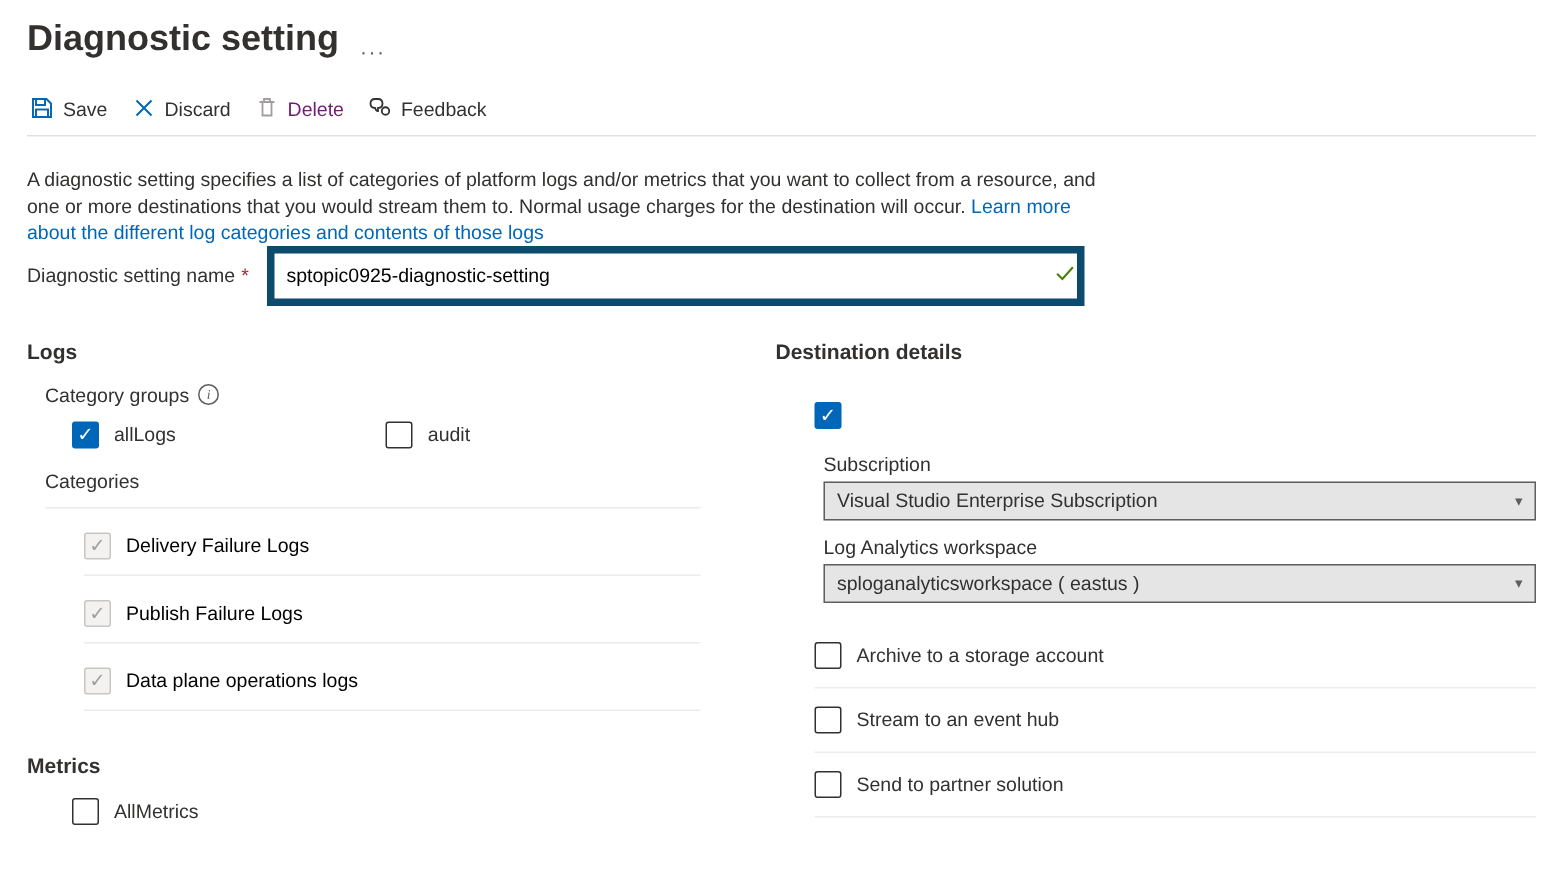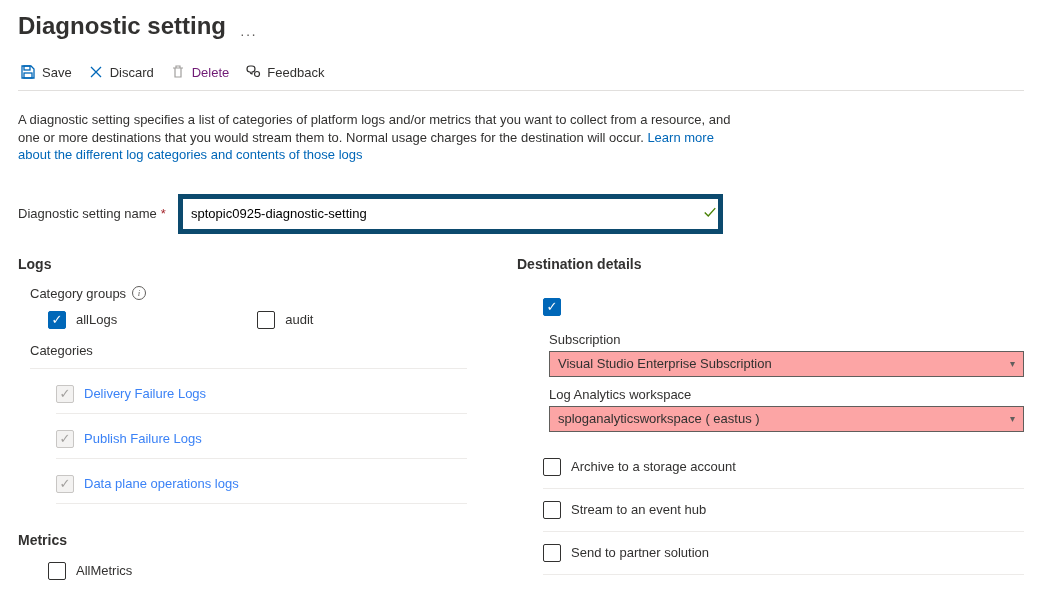--- a/index.html
+++ b/index.html
@@ -21,21 +21,21 @@
     gap: 16px;
     padding: 6px 2px 10px 2px;
     border-bottom: 1px solid #e1dfdd;
     margin-bottom: 20px;
     align-items: center;
   }
   .tb-btn { display: flex; align-items: center; gap: 6px; cursor: pointer; }
   .tb-btn.disabled { color: #701a75; cursor: default; }
   .tb-icon { width: 16px; height: 16px; display: inline-flex; align-items: center; justify-content: center; }
 
-  .intro { color: #323130; margin-bottom: 30px; line-height: 1.35; max-width: 720px;}
+  .intro { color: #323130; margin-bottom: 0; line-height: 1.35; max-width: 720px;}
   .intro a { color: #0067b8; text-decoration: none; }
 
   .name-row { display: flex; align-items: center; gap: 10px; margin-bottom: 18px; }
   .name-label { display: flex; align-items: center; gap: 4px; min-width: 150px;}
   .req { color: #a4262c; }
   .name-input-wrap {
     position: relative; width: 545px;
   }
   .name-input {
     width: 100%;
@@ -59,31 +59,31 @@
   .cb-row.cat { margin-left: 38px; padding: 10px 0; border-bottom: 1px solid #edebe9; }
   .cb-pair { display:flex; gap:140px; margin-left:30px; margin-bottom:14px;}
   .cb {
     width: 18px; height: 18px; border: 1px solid #323130; border-radius: 2px;
     display:inline-flex; align-items:center; justify-content:center; background:#fff; cursor:pointer;
     flex-shrink:0;
   }
   .cb.checked { background:#0067b8; border-color:#0067b8; color:#fff; }
   .cb.disabled { border-color:#c8c6c4; background:#f3f2f1; color:#a19f9d; cursor:default;}
   .tick { font-size: 13px; line-height:1;}
-  .cb-label.disabled { color:#3b82f6; }
+  .cb-label.disabled { color:#000000; }
 
   .cat-header { font-size:13px; margin:12px 0 4px 0; border-bottom:1px solid #edebe9; padding-bottom:10px;}
   .cat-list { margin-bottom:28px; }
 
   .dest-row { display:flex; align-items:center; gap:10px; padding:12px 0; border-bottom:1px solid #edebe9; margin-left:26px;}
   .dest-row.first { border-bottom:none; padding-bottom:6px;}
   .dest-block { margin-left:32px; margin-bottom:14px;}
   .dest-block .field-label { font-size:13px; margin-bottom:4px; margin-top:10px;}
   .select {
-    width: 475px; height:26px; border:1px solid #605e5c; background:#fca5a5;
+    width: 475px; height:26px; border:1px solid #605e5c; background:#e5e5e5;
     display:flex; align-items:center; justify-content:space-between; padding:0 8px;
     cursor:pointer; font-size:13px;
   }
   .chev { font-size:10px; color:#605e5c;}
 </style>
 </head>
 <body>
 
 <div class="header-row">
   <h1 class="page-title">Diagnostic setting</h1>

